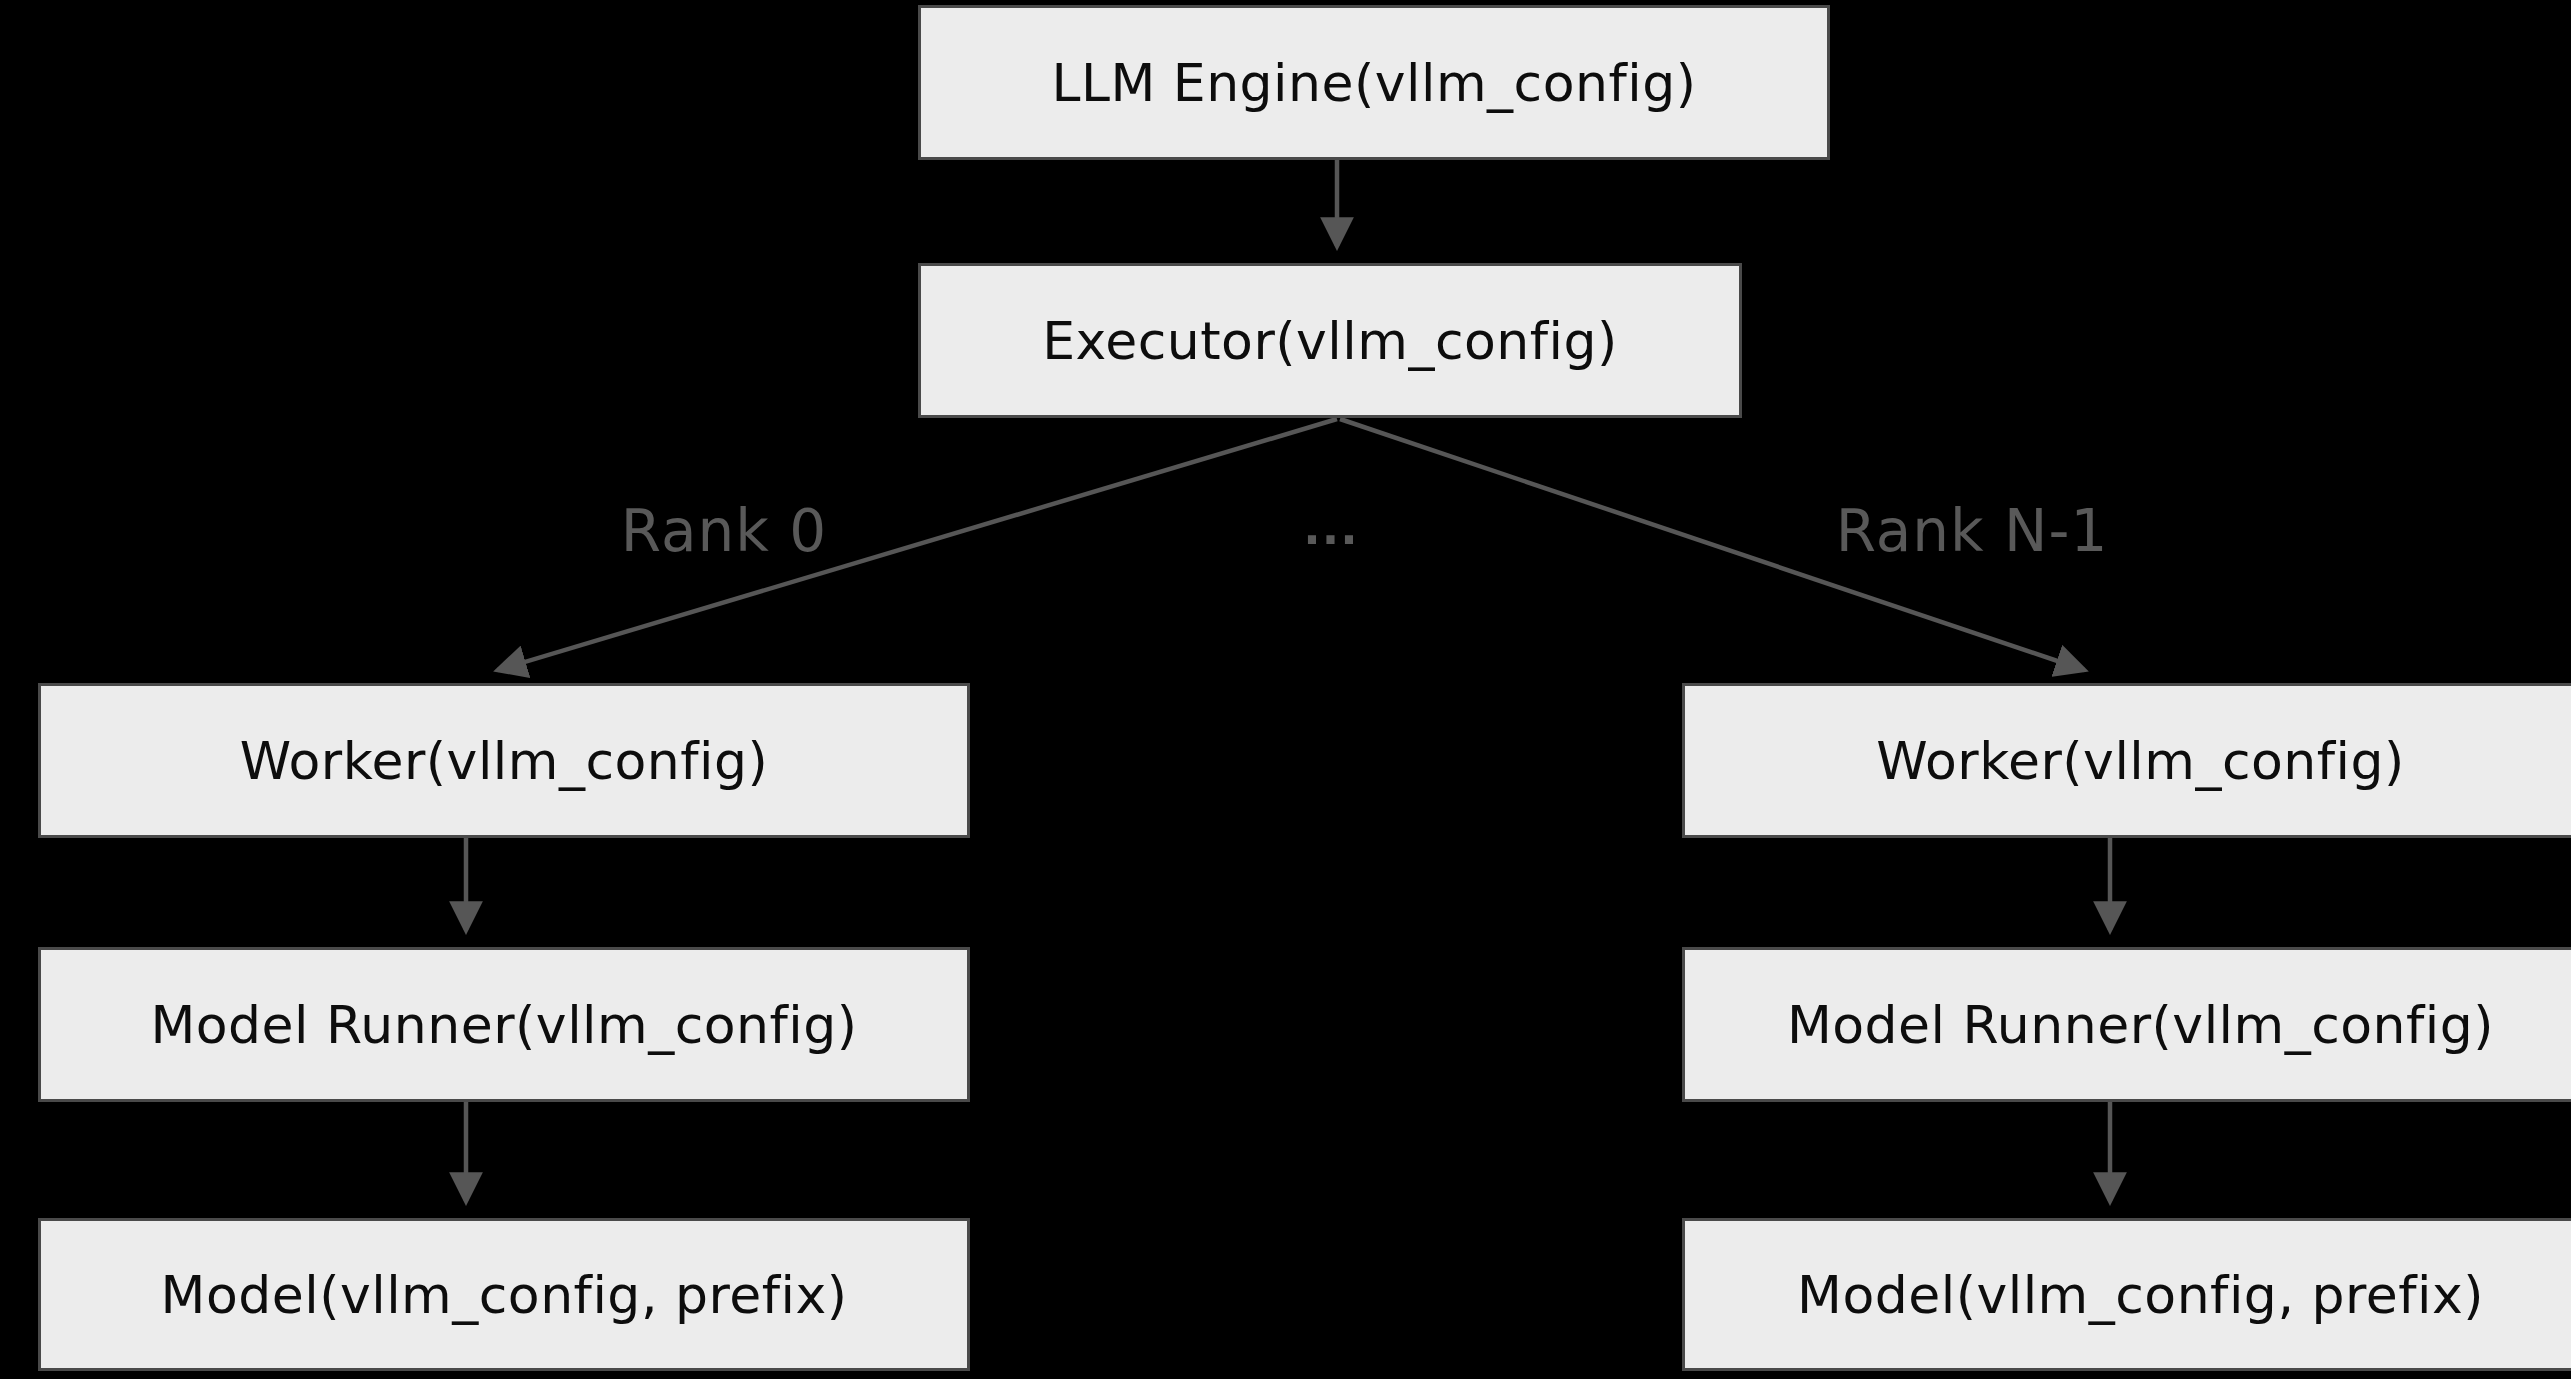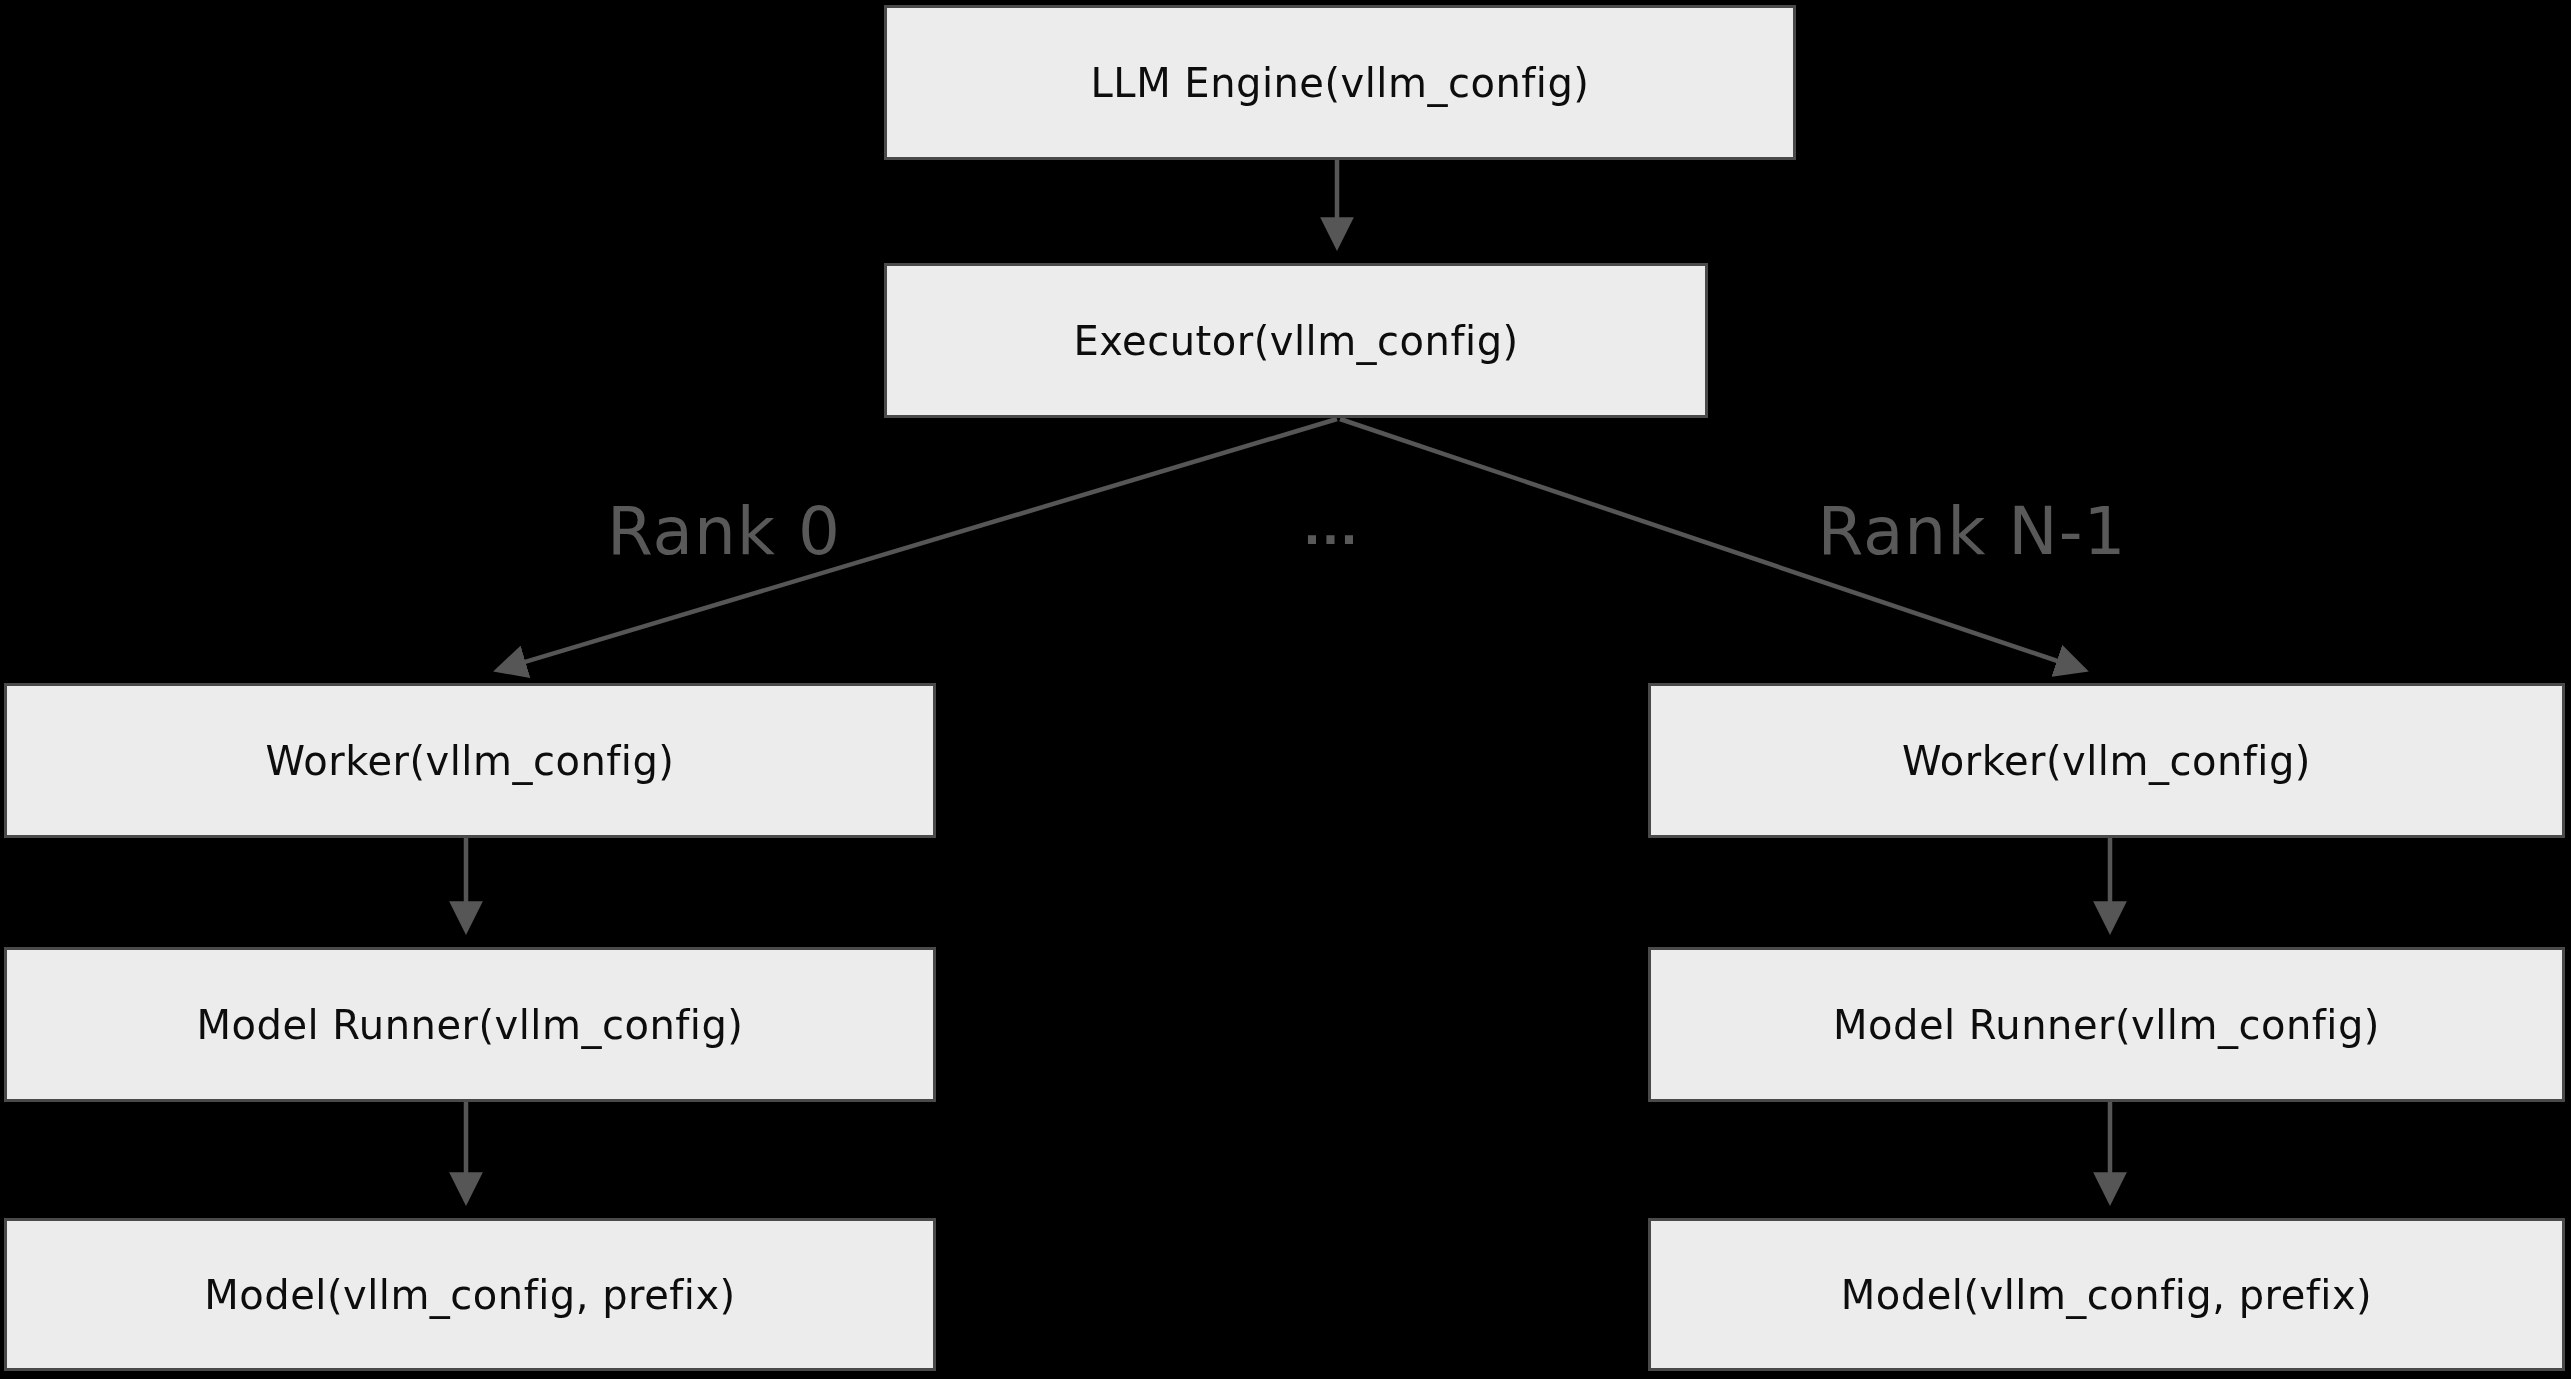--- a/index.html
+++ b/index.html
@@ -21,43 +21,44 @@
     top: 0;
     width: 2571px;
     height: 1379px;
   }
   .node {
     position: absolute;
     box-sizing: border-box;
     background: #ececec;
     border: 3px solid #4a4a4a;
     color: #0d0d0d;
-    font-size: 40px;
+    font-size: 52px;
     font-weight: 500;
     letter-spacing: 0.5px;
     display: flex;
     align-items: center;
     justify-content: center;
     text-align: center;
     white-space: nowrap;
+    margin-left: 34px;
   }
   #node-llm-engine        { left: 884px;  top: 5px;    width: 912px; height: 155px; }
   #node-executor          { left: 884px;  top: 263px;  width: 824px; height: 155px; }
   #node-worker-left       { left: 4px;    top: 683px;  width: 932px; height: 155px; }
   #node-model-runner-left { left: 4px;    top: 947px;  width: 932px; height: 155px; }
   #node-model-left        { left: 4px;    top: 1218px; width: 932px; height: 153px; }
   #node-worker-right      { left: 1648px; top: 683px;  width: 917px; height: 155px; }
   #node-model-runner-right{ left: 1648px; top: 947px;  width: 917px; height: 155px; }
   #node-model-right       { left: 1648px; top: 1218px; width: 917px; height: 153px; }
 
   .edge-label {
     position: absolute;
     transform: translate(-50%, -50%);
     color: #595959;
-    font-size: 66px;
+    font-size: 58px;
     font-weight: 500;
     letter-spacing: 1px;
     white-space: nowrap;
   }
   #edge-label-rank-0   { left: 724px;  top: 531px; }
   #edge-label-rank-n-1 { left: 1972px; top: 531px; }
   #edge-label-ellipsis { left: 1331px; top: 528px; font-size: 46px; font-weight: 700; }
 </style>
 </head>
 <body>

